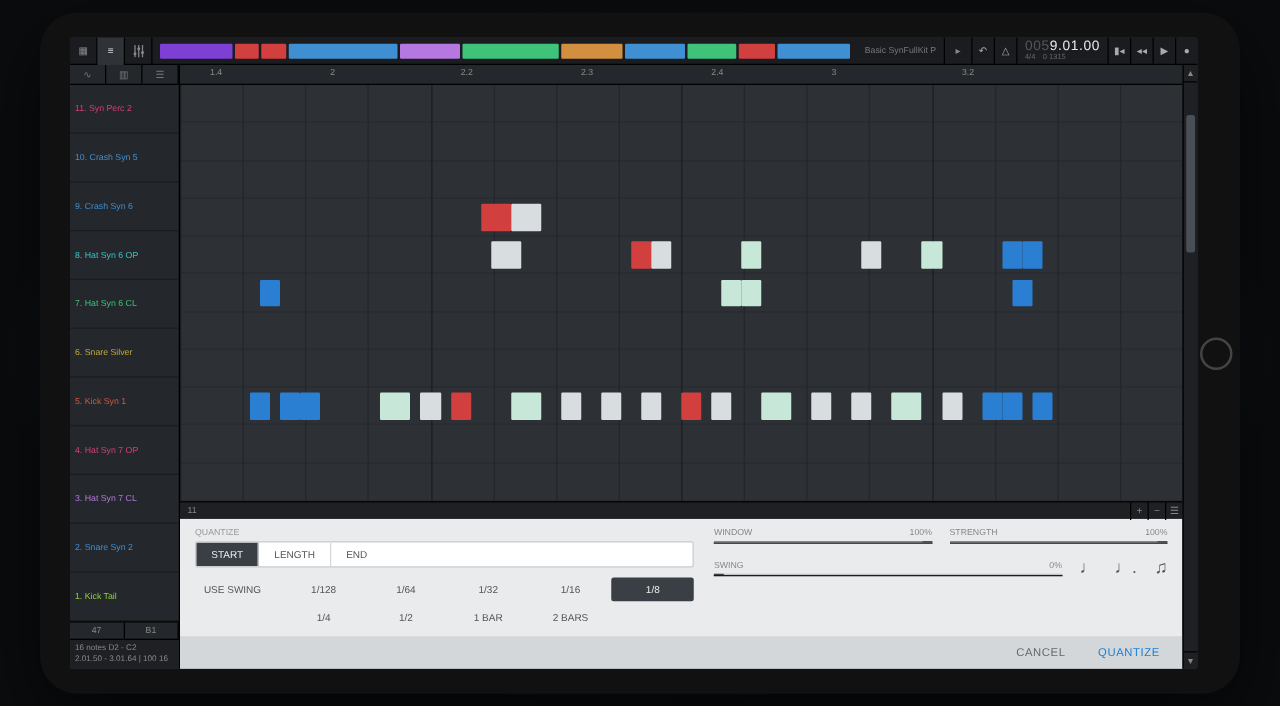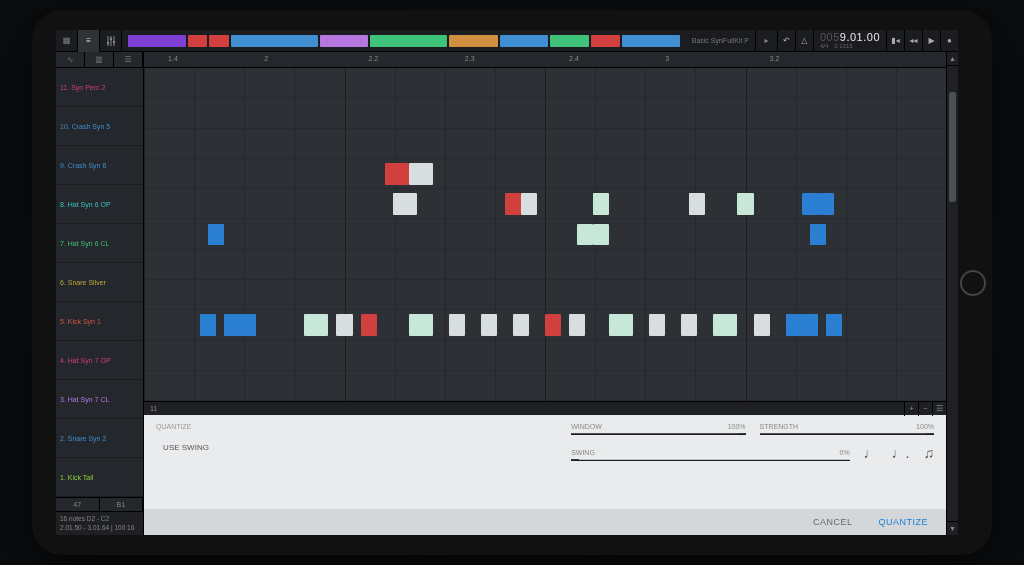--- a/index.html
+++ b/index.html
@@ -240,23 +240,39 @@
             <div>−</div>
             <div>☰</div>
           </div>
         </div>
 
         <div class="panel">
           <div class="body">
             <div class="left">
               <div>
                 <div class="section-label">QUANTIZE</div>
+                <div class="seg" id="qtabs" style="margin-top:3px">
+                    <div class="active">START</div>
+                    <div>LENGTH</div>
+                    <div>END</div>
+                  </div>
               </div>
               <div class="usegridrow">
                 <div class="uglabel">USE SWING</div>
+                <div class="gridopts" id="gridopts" style="flex:1">
+                    <div>1/128</div>
+                    <div>1/64</div>
+                    <div>1/32</div>
+                    <div>1/16</div>
+                    <div class="active">1/8</div>
+                    <div>1/4</div>
+                    <div>1/2</div>
+                    <div>1 BAR</div>
+                    <div>2 BARS</div>
+                  </div>
               </div>
             </div>
             <div class="right">
               <div style="display:flex; gap:14px">
                 <div class="slider" style="flex:1">
                   <div class="lab">
                       <span>WINDOW</span>
                       <span>100%</span>
                     </div>
                   <div class="track">

